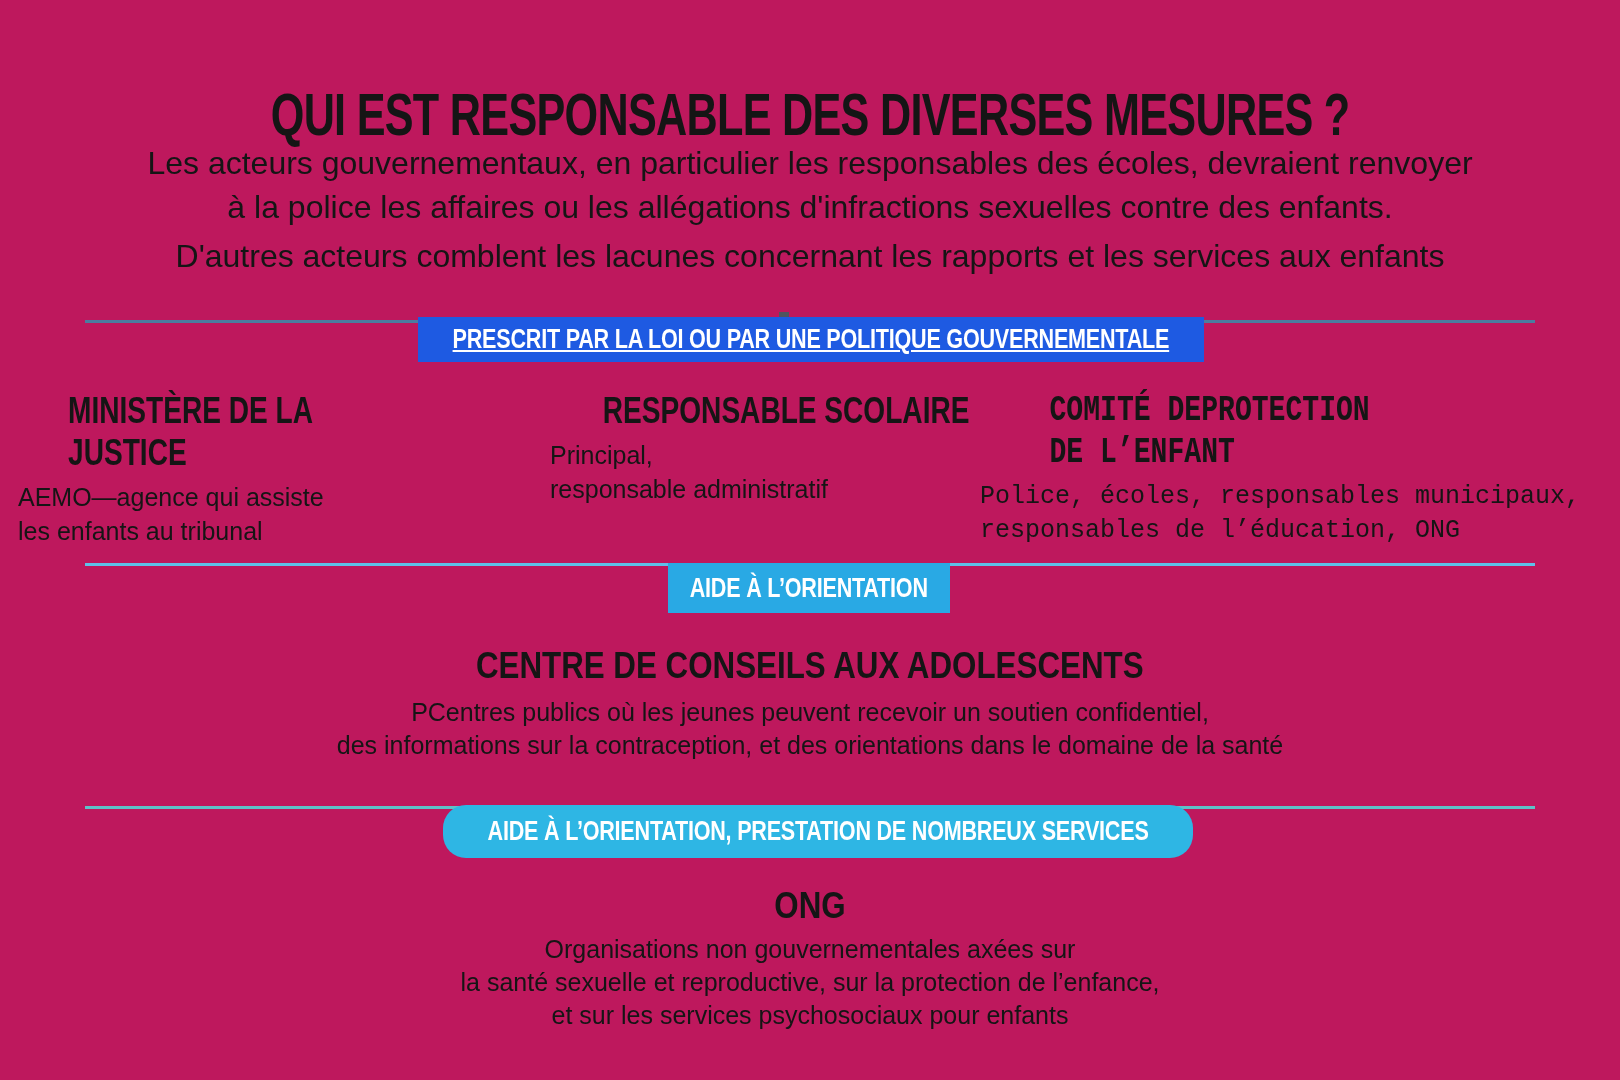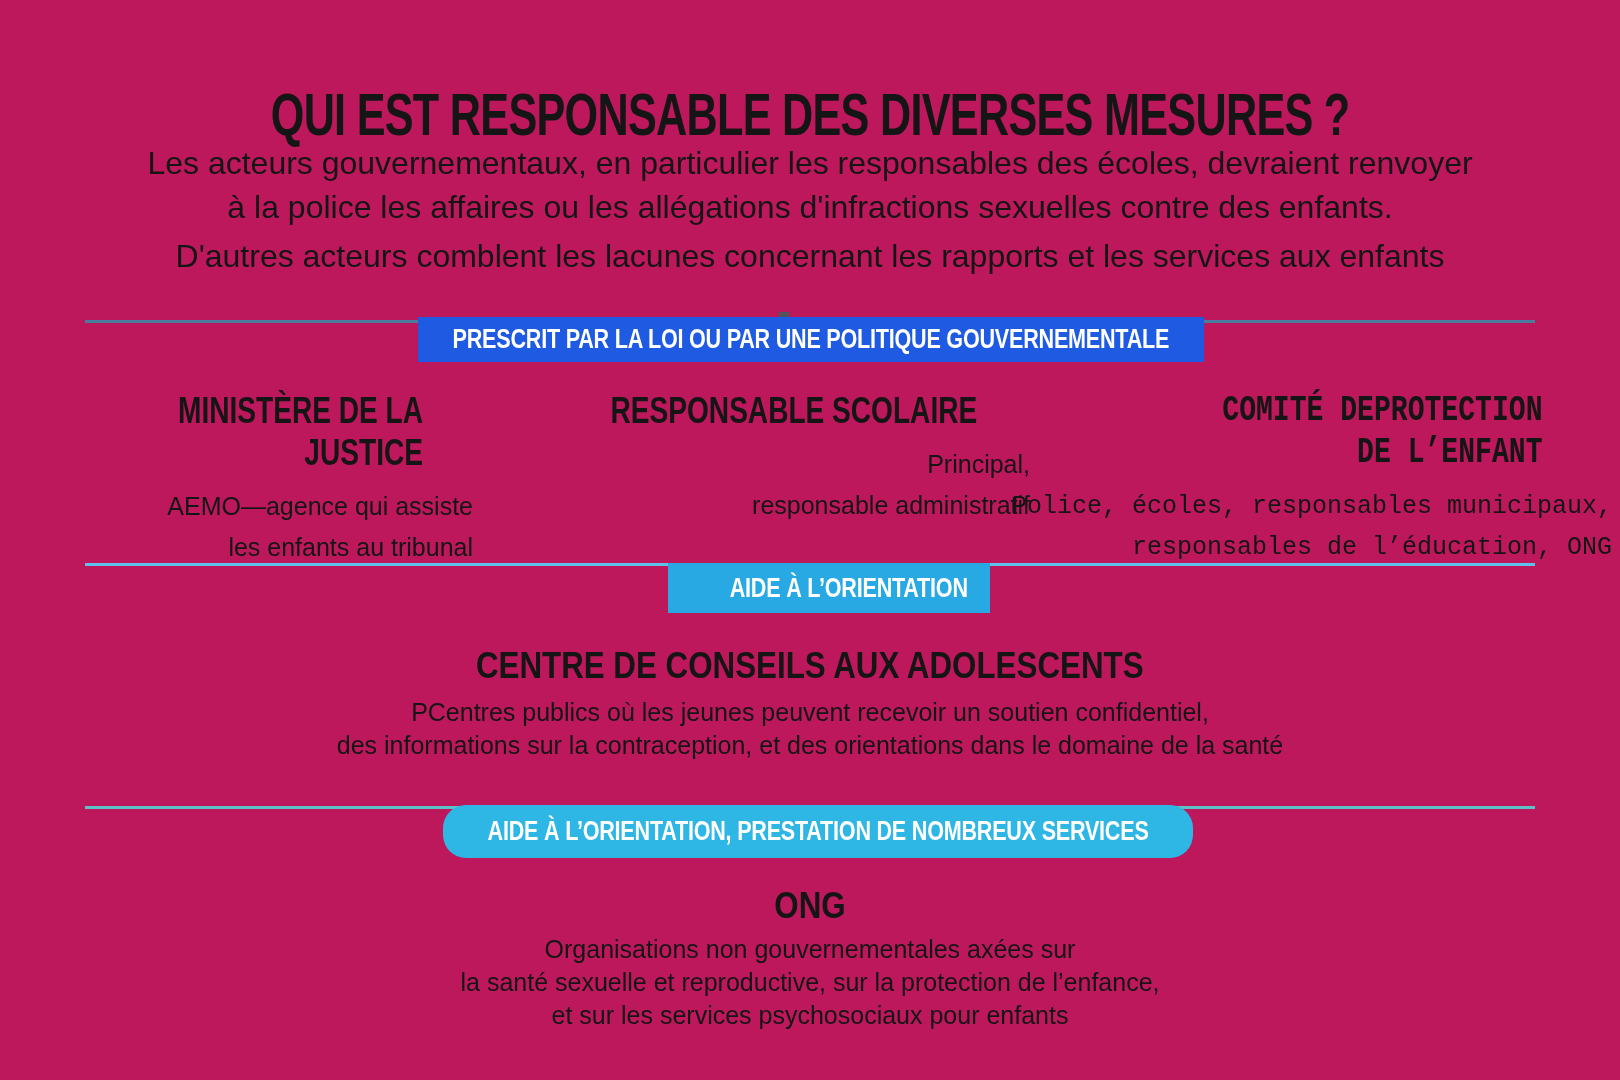--- a/index.html
+++ b/index.html
@@ -67,42 +67,42 @@
     display: flex;
     align-items: center;
     justify-content: center;
     color: #ffffff;
     font-weight: 700;
     font-size: 27px;
     letter-spacing: -0.3px;
   }
   .banner .condensed { transform: scaleX(0.80); transform-origin: 50% 50%; }
   .banner-1 { left: 418px; top: 317px; width: 786px; height: 45px; }
-  .banner-2 { left: 668px; top: 563px; width: 282px; height: 50px; padding-left: 40px; }
+  .banner-2 { left: 668px; top: 563px; width: 282px; height: 50px; }
   .banner-3 { left: 443px; top: 805px; width: 750px; height: 53px; border-radius: 23px; }
   
   .column {
     position: absolute;
-    text-align: right;
+    text-align: left;
   }
   .column-1 { left: 18px;  top: 390px; width: 455px; }
   .column-2 { left: 550px; top: 390px; width: 480px; }
   .column-3 { left: 980px; top: 390px; width: 632px; font-family: Liberation Mono, monospace; }
   .col-title {
     font-size: 36px;
     font-weight: 700;
     line-height: 42px;
     white-space: pre-line;
     transform: scaleX(0.78);
     transform-origin: 50% 0;
   }
   .col-body {
-    margin-top: 12px;
+    margin-top: 6px;
     font-size: 25px;
-    line-height: 41px;
+    line-height: 34px;
     white-space: pre-line;
   }
   
   .big-head {
     font-size: 36px;
     font-weight: 700;
     line-height: 42px;
   }
   .big-head .condensed { transform: scaleX(0.87); }
   .section-body {
@@ -122,21 +122,21 @@
 
   <div class="center-block main-title">
     <span class="condensed">QUI EST RESPONSABLE DES DIVERSES MESURES ?</span>
   </div>
   <div class="center-block intro intro-1">Les acteurs gouvernementaux, en particulier les responsables des écoles, devraient renvoyer
 à la police les affaires ou les allégations d'infractions sexuelles contre des enfants.</div>
   <div class="center-block intro intro-2">D'autres acteurs comblent les lacunes concernant les rapports et les services aux enfants</div>
 
   <div class="divider divider-1" style="background-color: rgb(75, 124, 160);"></div>
   <div class="connector-tick"></div>
-  <div class="banner banner-1" style="background-color: rgb(30, 90, 226);">
+  <div class="banner banner-1" style="background-color: rgb(30, 90, 226); text-decoration: underline;">
     <span class="condensed">PRESCRIT PAR LA LOI OU PAR UNE POLITIQUE GOUVERNEMENTALE</span>
   </div>
 
   <div class="column column-1">
     <div class="col-title">MINISTÈRE DE LA JUSTICE</div>
     <div class="col-body">AEMO—agence qui assiste
 les enfants au tribunal</div>
   </div>
   <div class="column column-2">
     <div class="col-title">RESPONSABLE SCOLAIRE</div>

